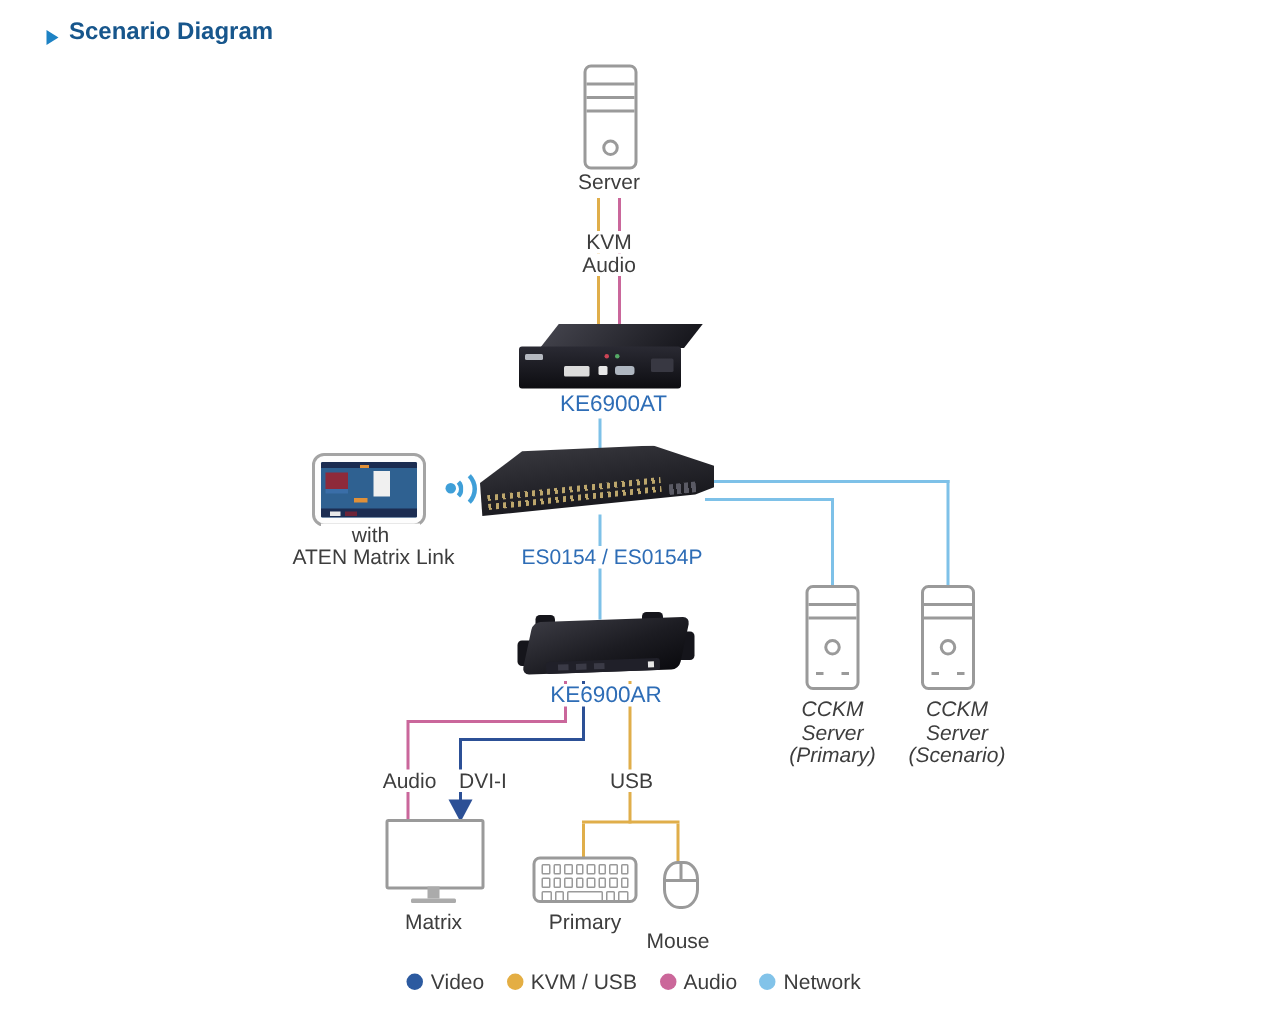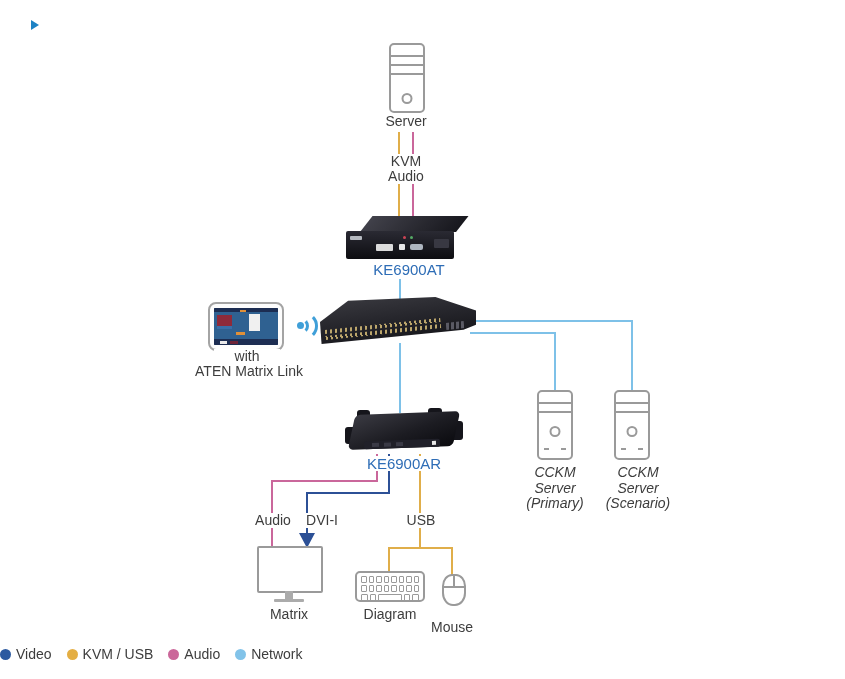--- a/index.html
+++ b/index.html
@@ -84,31 +84,32 @@
   .keyboard{position:absolute;left:355px;top:571px;width:70px;height:31px;border:2px solid var(--icon_gray);
             border-radius:5px;background:#fff;z-index:3;padding:3px 4px;box-sizing:border-box;}
   .kb-row{display:flex;gap:2px;margin-bottom:2px;}
   .kb-key{width:5px;height:5px;border:1px solid var(--icon_gray);border-radius:1px;}
   .kb-space{width:24px;height:5px;border:1px solid var(--icon_gray);border-radius:1px;}
   .mouse{position:absolute;left:442px;top:574px;width:20px;height:28px;border:2px solid var(--icon_gray);
          border-radius:10px 10px 11px 11px / 12px 12px 13px 13px;background:#fff;z-index:3;}
   .mouse-v{position:absolute;left:50%;transform:translateX(-50%);top:0;width:2px;height:11px;background:var(--icon_gray);}
   .mouse-h{position:absolute;left:0;right:0;top:10px;height:2px;background:var(--icon_gray);}
   
-  .legend{position:absolute;left:0;right:0;top:646px;display:flex;gap:15px;
+  .legend{position:absolute;left:0;right:0;top:646px;display:flex;justify-content:center;gap:15px;
           align-items:center;z-index:5;}
   .legend-item{display:flex;align-items:center;gap:5px;font-size:14px;}
   .legend-dot{width:11px;height:11px;border-radius:50%;}
 </style>
 </head>
 <body>
 
 <div class="stage">
 
   <span class="title-arrow"></span>
+  <h1 class="title-text" style="margin:0">Scenario Diagram</h1>
 
   <div class="ln ln-kvm" style="left:398px;top:132px;width:2px;height:88px"></div>
   <div class="ln ln-audio" style="left:412px;top:132px;width:2px;height:90px"></div>
 
   <div class="ln ln-network" style="left:399px;top:279px;width:2px;height:33px"></div>
 
   <div class="ln ln-network" style="left:399px;top:343px;width:2px;height:70px"></div>
 
   <div class="ln ln-network" style="left:470px;top:320px;width:163px;height:2px"></div>
   <div class="ln ln-network" style="left:631px;top:320px;width:2px;height:72px"></div>
@@ -176,20 +177,21 @@
   <div class="lbl" style="left:190px;top:364px;width:118px">ATEN Matrix Link</div>
 
   <div class="sw-dev">
     <div class="sw-body"></div>
     <div class="sw-ports">
       <div class="sw-row"></div>
       <div class="sw-row"></div>
     </div>
     <div class="sw-sfp"></div>
   </div>
+  <div class="lbl lbl-blue" style="left:308px;top:364px;width:200px;font-size:14px">ES0154 / ES0154P</div>
 
   <div class="tower" style="left:537px;top:390px">
     <div class="t-line" style="top:10px"></div>
     <div class="t-line" style="top:19px"></div>
     <div class="t-circle" style="top:34px"></div>
     <div class="t-dash" style="left:5px"></div>
     <div class="t-dash" style="right:5px"></div>
   </div>
   <div class="lbl lbl-stack" style="left:513px;top:465px;width:84px">
     <div>CCKM</div>
@@ -256,21 +258,21 @@
         <div class="kb-key"></div>
     </div>
     <div class="kb-row">
       <div class="kb-key"></div>
         <div class="kb-key"></div>
         <div class="kb-space"></div>
       <div class="kb-key"></div>
         <div class="kb-key"></div>
     </div>
   </div>
-  <div class="lbl" style="left:350px;top:607px;width:80px">Diagram</div>
+  <div class="lbl" style="left:350px;top:607px;width:80px">Primary</div>
 
   <div class="mouse">
     <div class="mouse-v"></div>
     <div class="mouse-h"></div>
   </div>
   <div class="lbl" style="left:426px;top:620px;width:52px">Mouse</div>
 
   <div class="legend">
     <div class="legend-item">
       <span class="legend-dot" style="background: rgb(44, 90, 160);"></span>

